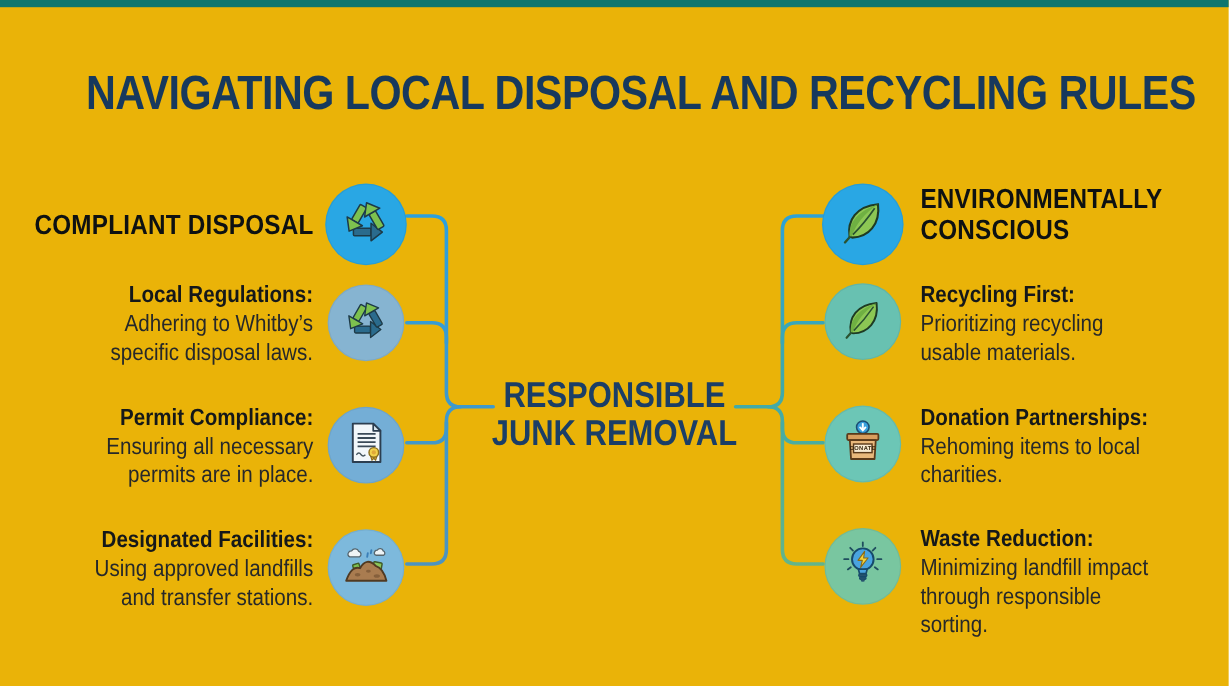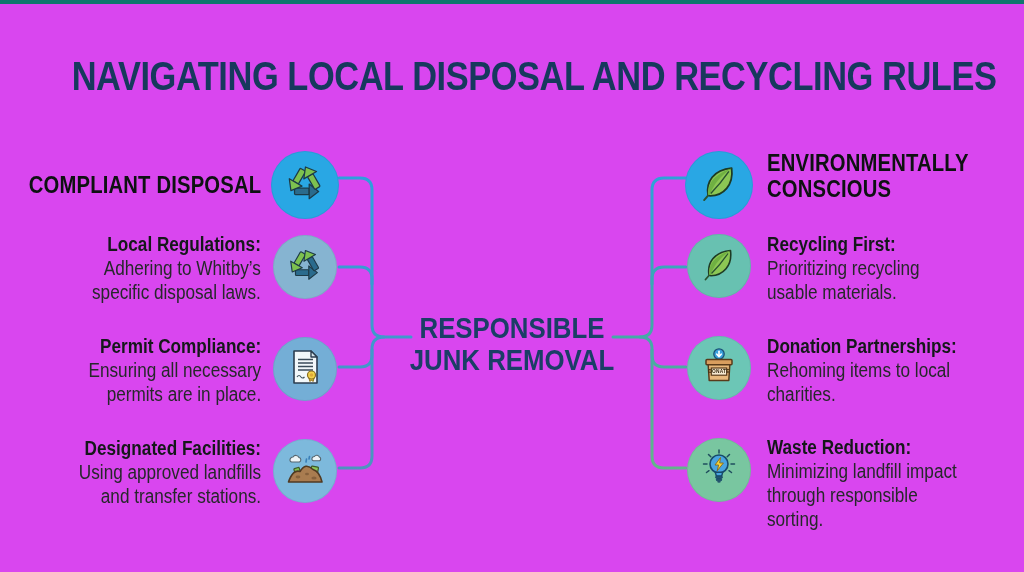--- a/index.html
+++ b/index.html
@@ -1,19 +1,19 @@
 <!DOCTYPE html>
 <html><head>
 <meta charset="utf-8">
 <style>
   html,body{margin:0;padding:0;background:#ffffff;}
   .canvas{
-    position:relative;width:1024px;height:572px;background:#d946ef;overflow:hidden;
+    position:relative;width:1024px;height:572px;background:#eab308;overflow:hidden;
     font-family:"Liberation Sans","DejaVu Sans",sans-serif;
-    border-top:4px solid #0f766e;box-sizing:border-box;
+    border-top:6px solid #0f766e;box-sizing:border-box;
   }
   .main-title{
     position:absolute;left:0;right:0;top:50px;text-align:center;
     font-size:40px;font-weight:bold;letter-spacing:-.5px;
     transform:scaleX(.86);transform-origin:50% 50%;white-space:nowrap;
   }
   .center-node{
     position:absolute;left:352px;top:308px;width:320px;text-align:center;
     font-weight:bold;font-size:30px;line-height:32px;letter-spacing:0;
     transform:scaleX(.86);transform-origin:50% 50%;

